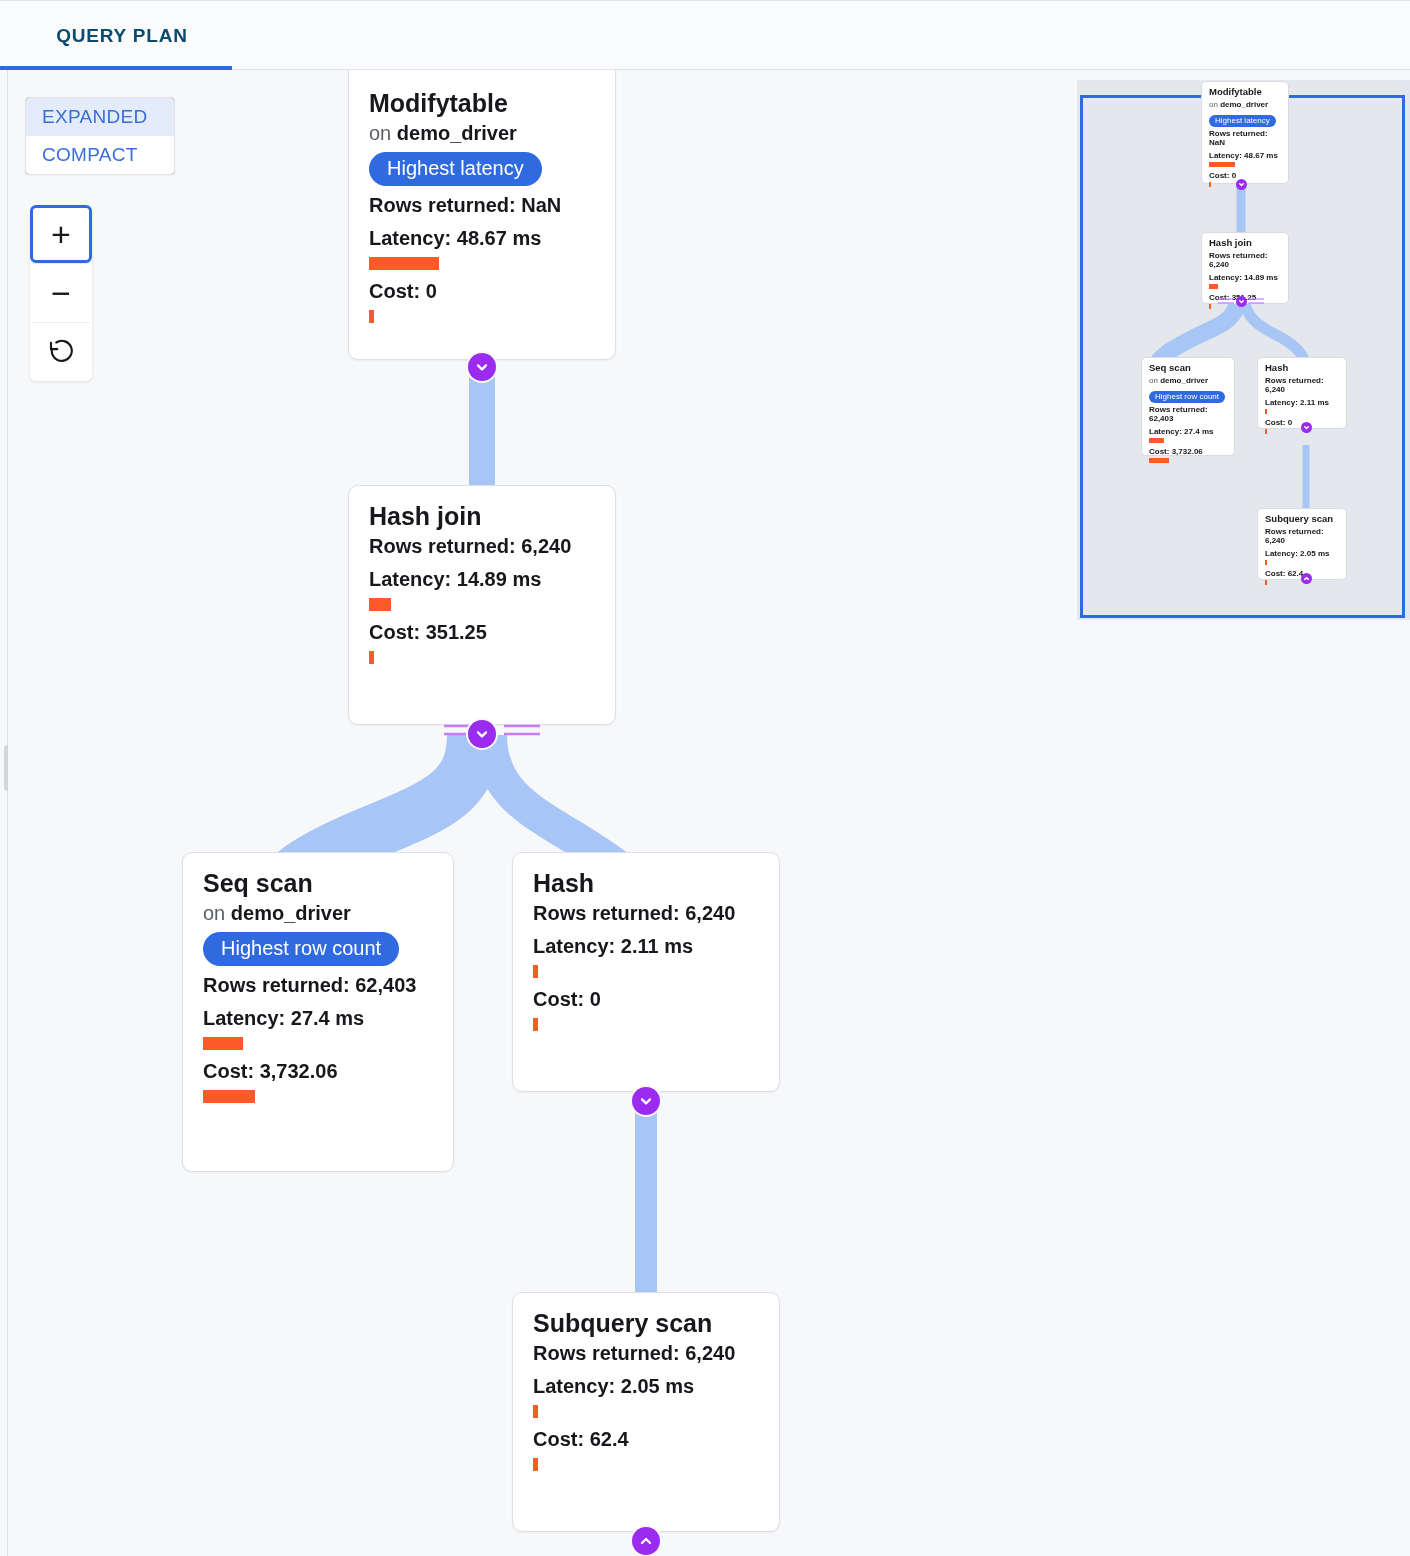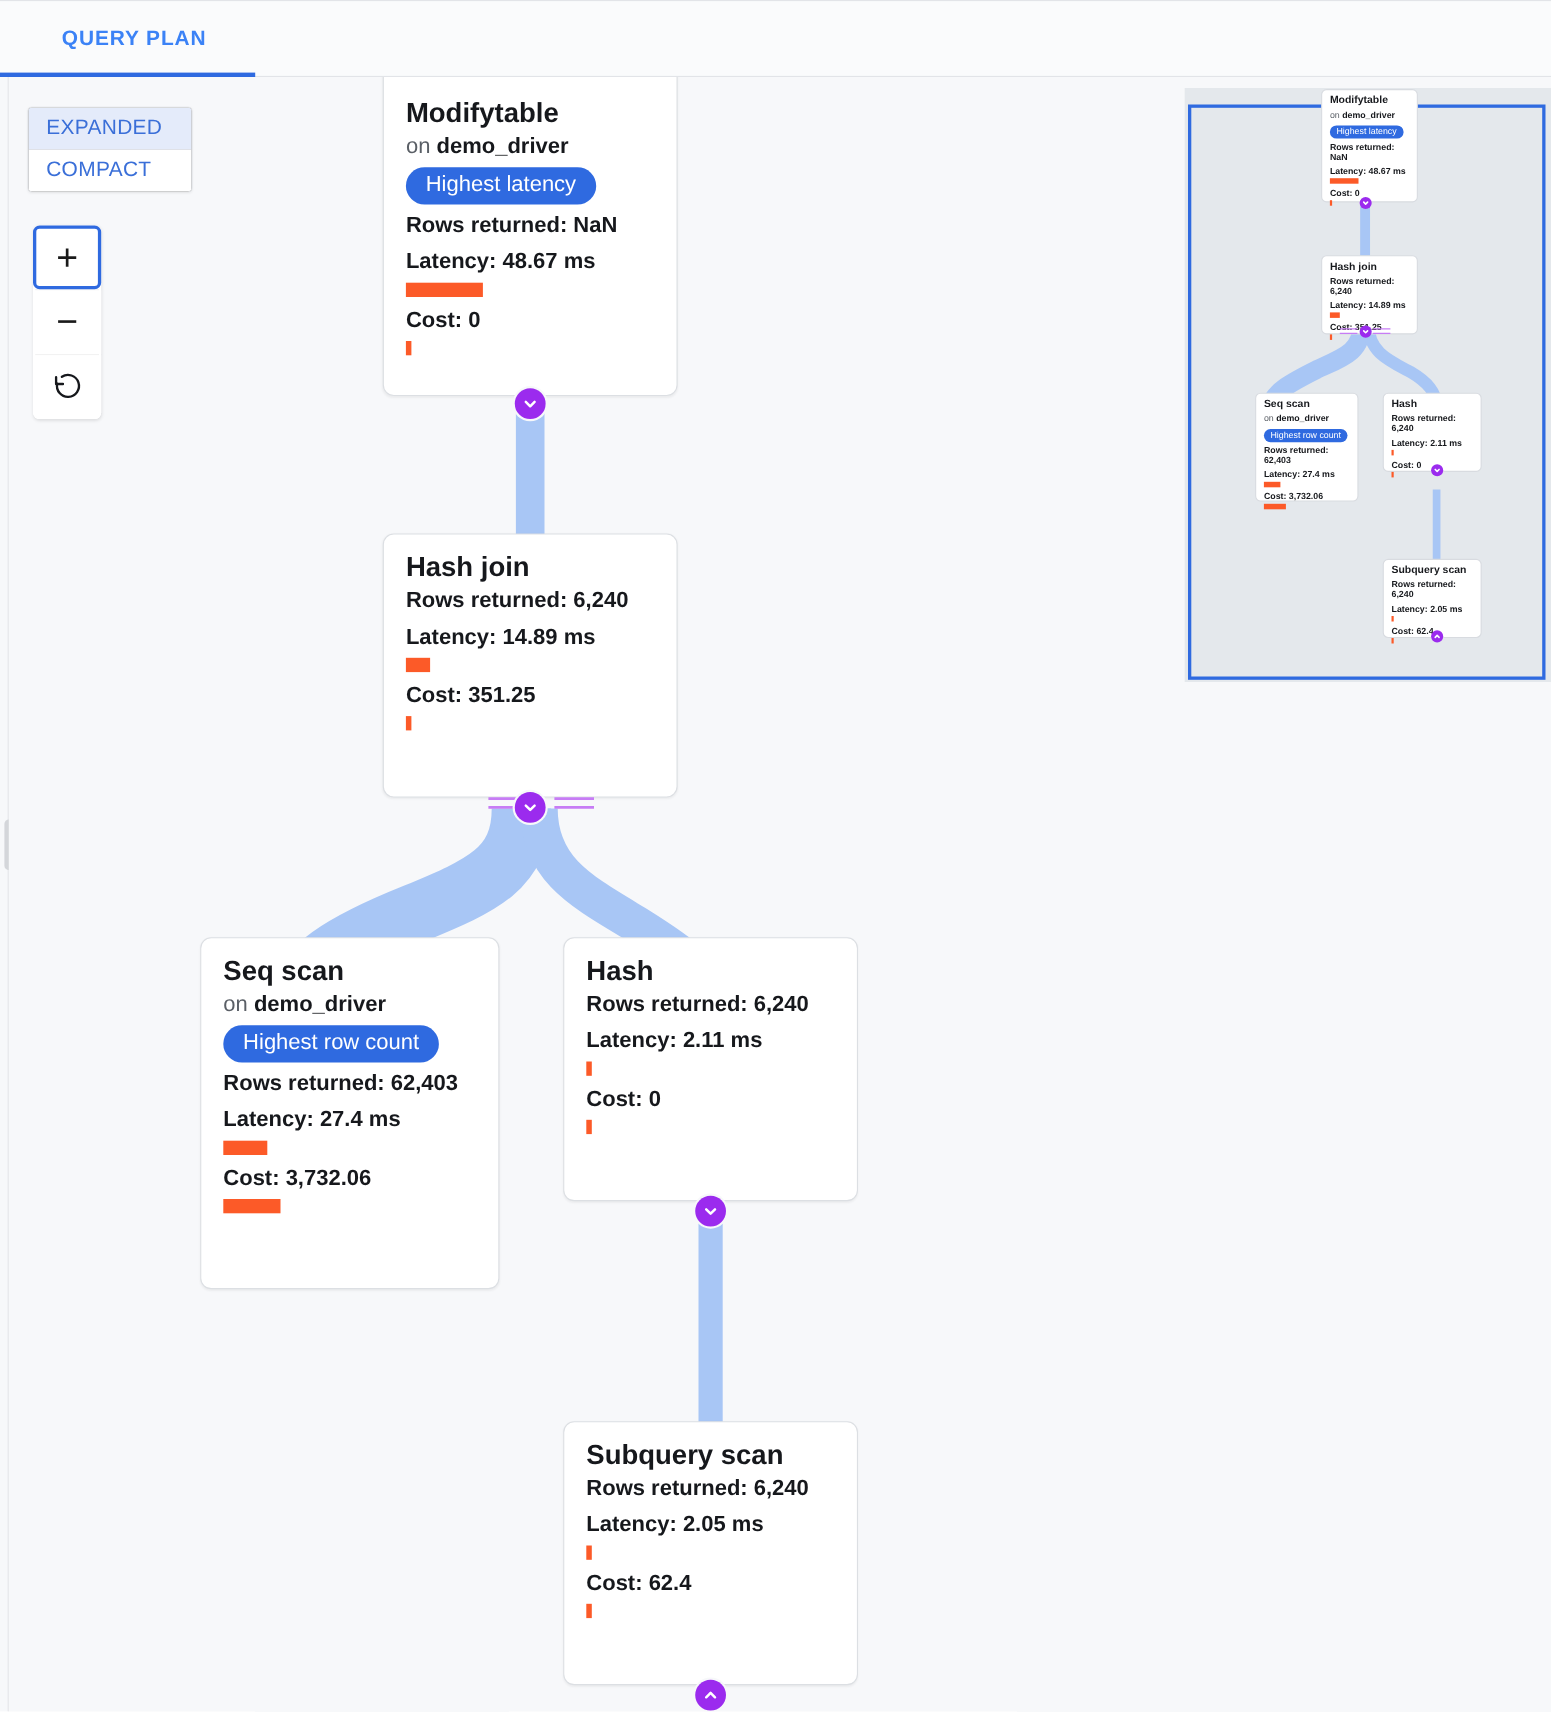--- a/index.html
+++ b/index.html
@@ -21,21 +21,21 @@
     border-top: 1px solid #e2e4e8;
   }
   .tab {
     position: absolute; top: 0; height: 69px;
     display: flex; align-items: center; justify-content: center;
     font-size: 19px; font-weight: 600; letter-spacing: 0.8px;
     color: #5f6368; cursor: pointer; padding: 0 24px;
     background: transparent; border: none;
     font-family: "Liberation Sans", sans-serif;
   }
-  .tab.active { color: #3b82f6; padding-left: 36px; }
+  .tab.active { color: #0c4a6e; padding-left: 36px; }
   .tab.active::after {
     content: ""; position: absolute; left: 0; right: 0; bottom: 0;
     height: 4px; background: #2f6ae0;
   }
   #tab-query-plan { left: 0px; width: 232px; }
   #tab-end-to-end { left: 232px; width: 208px; }
 
   
   .panel-divider {
     position: absolute; left: 7px; top: 70px; width: 1px; height: 1486px;
@@ -49,21 +49,21 @@
   
   .canvas {
     position: absolute; left: 8px; top: 70px;
     width: 1402px; height: 1486px;
     background: #f7f8fa; overflow: hidden;
   }
 
   
   .mode-toggle {
     position: absolute; left: 17px; top: 27px; width: 150px;
-    background: #a3a3a3; border: 1px solid #e1e3e6; border-radius: 4px;
+    background: #4d7c0f; border: 1px solid #e1e3e6; border-radius: 4px;
     overflow: hidden;
     box-shadow: 0 1px 2px rgba(0,0,0,0.04);
   }
   .mode-btn {
     display: block; width: 100%; text-align: left;
     padding: 8px 0 8px 16px;
     font-size: 19px; font-weight: 400; letter-spacing: 0.3px;
     color: #3a6fd8; background: #ffffff; border: none; cursor: pointer;
     font-family: "Liberation Sans", sans-serif;
   }

